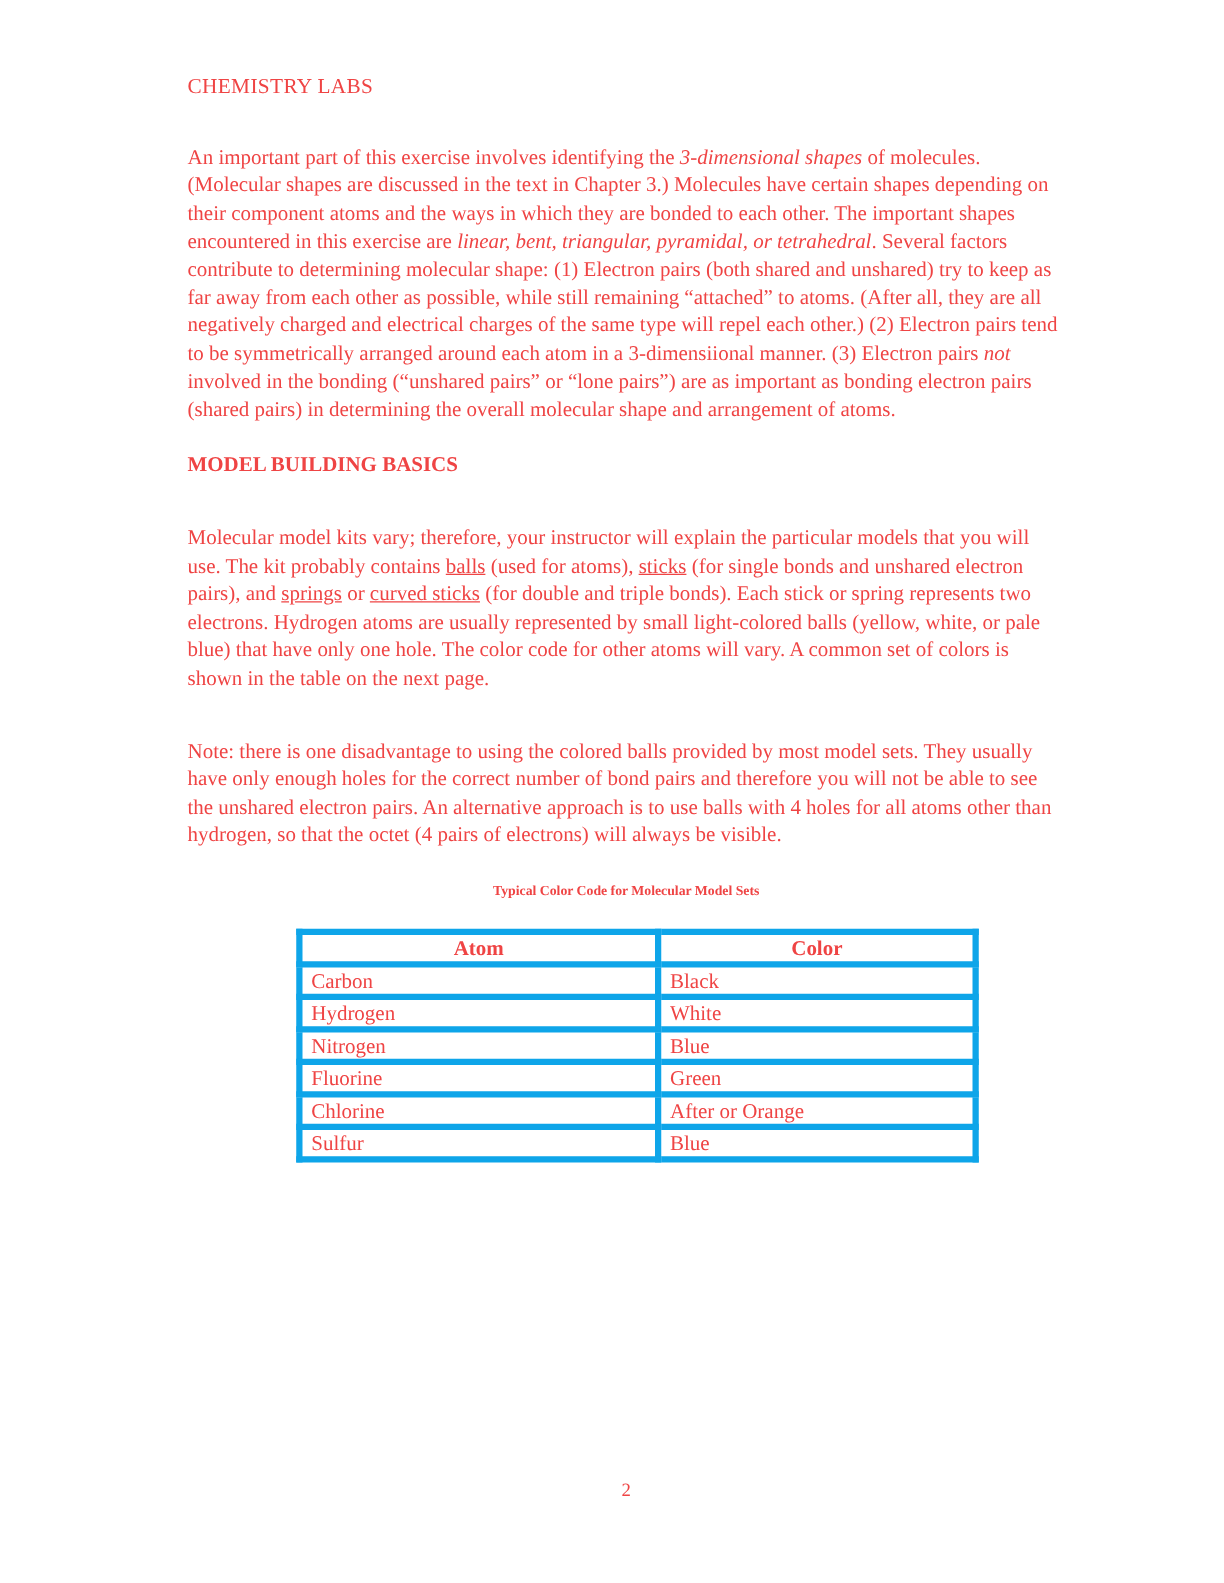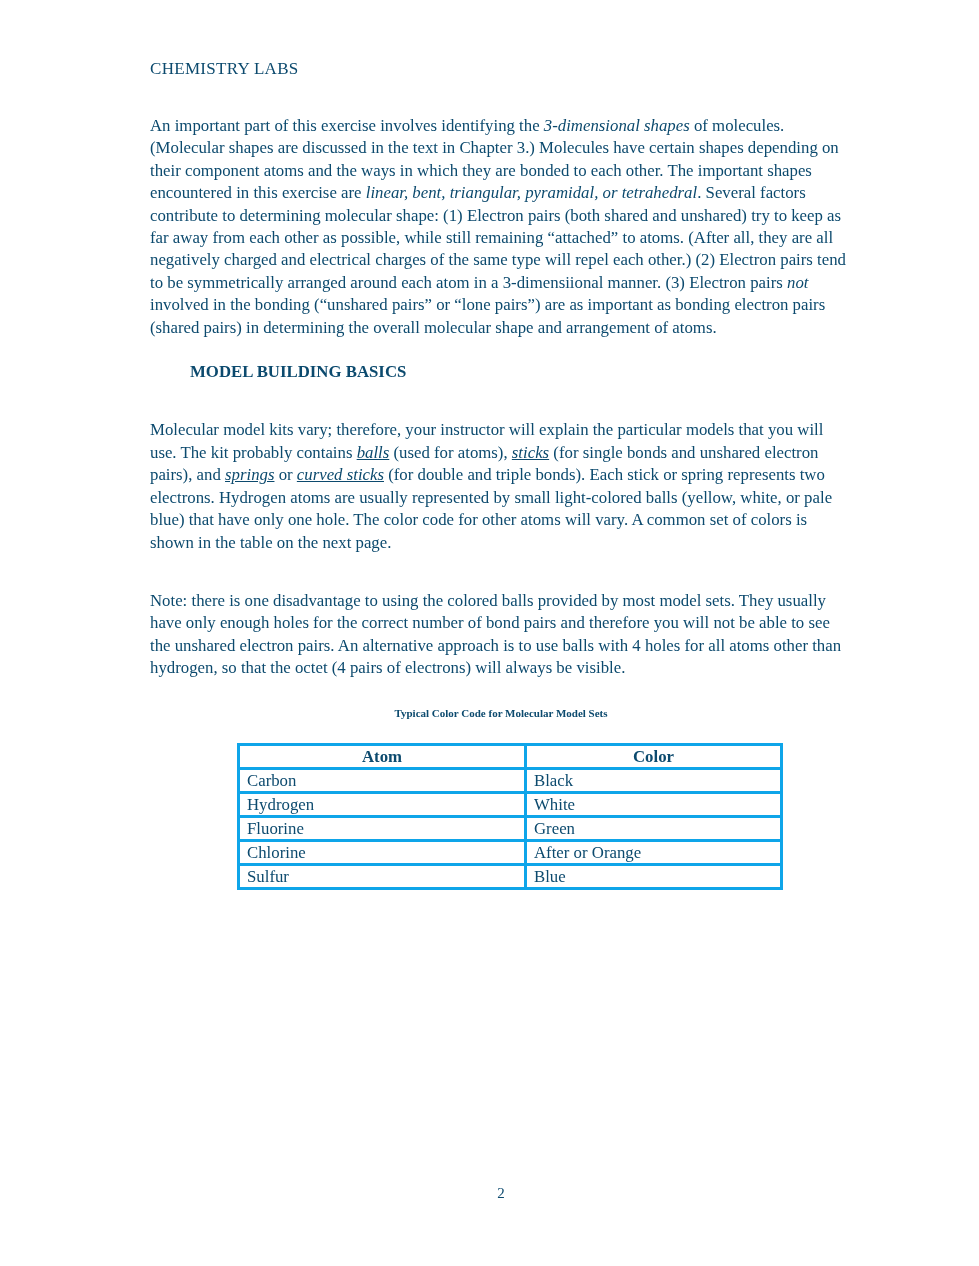--- a/index.html
+++ b/index.html
@@ -2,21 +2,21 @@
 <html><head>
 <meta charset="utf-8">
 <style>
   * { margin: 0; padding: 0; box-sizing: border-box; }
   html, body { background: #ffffff; }
   .page {
     position: relative;
     width: 979px;
     height: 1266px;
     background: #ffffff;
-    color: #0c4a6e;
+    color: #ef4444;
     font-family: "Liberation Serif", serif;
     overflow: hidden;
   }
   .content {
     position: absolute;
     left: 150px;
     top: 59px;
     width: 702px;
   }
   .doc-header {
@@ -24,44 +24,43 @@
     letter-spacing: 0.3px;
   }
   .para {
     font-size: 16.8px;
     line-height: 22.4px;
     margin-top: 36px;
     text-align: left;
   }
   .doc-header + .para { margin-top: 36px; }
   .seg-i { font-style: italic; }
-  .seg-u { text-decoration: underline; font-style: italic; }
+  .seg-u { text-decoration: underline; }
   .section-heading {
     font-size: 16.8px;
     font-weight: bold;
     margin-top: 22px;
     line-height: 22.4px;
-    margin-left: 40px;
   }
   .table-title {
     font-size: 11px;
     font-weight: bold;
     text-align: center;
     margin-top: 22px;
     line-height: 22.4px;
   }
   table.color-table {
     border-collapse: collapse;
     margin-top: 19px;
     margin-left: 87px;
     width: 546px;
     font-size: 16.8px;
   }
   .color-table th, .color-table td {
-    border: 3px solid #0ea5e9;
+    border: 5px solid #0ea5e9;
     height: 23px;
     padding: 0 7px;
     text-align: left;
     vertical-align: middle;
     line-height: 21px;
   }
   .color-table th {
     text-align: center;
     font-weight: bold;
   }
@@ -106,20 +105,24 @@
       <tbody>
         <tr>
           <td>Carbon</td>
           <td>Black</td>
         </tr>
         <tr>
           <td>Hydrogen</td>
           <td>White</td>
         </tr>
         <tr>
+          <td>Nitrogen</td>
+          <td>Blue</td>
+        </tr>
+        <tr>
           <td>Fluorine</td>
           <td>Green</td>
         </tr>
         <tr>
           <td>Chlorine</td>
           <td>After or Orange</td>
         </tr>
         <tr>
           <td>Sulfur</td>
           <td>Blue</td>

